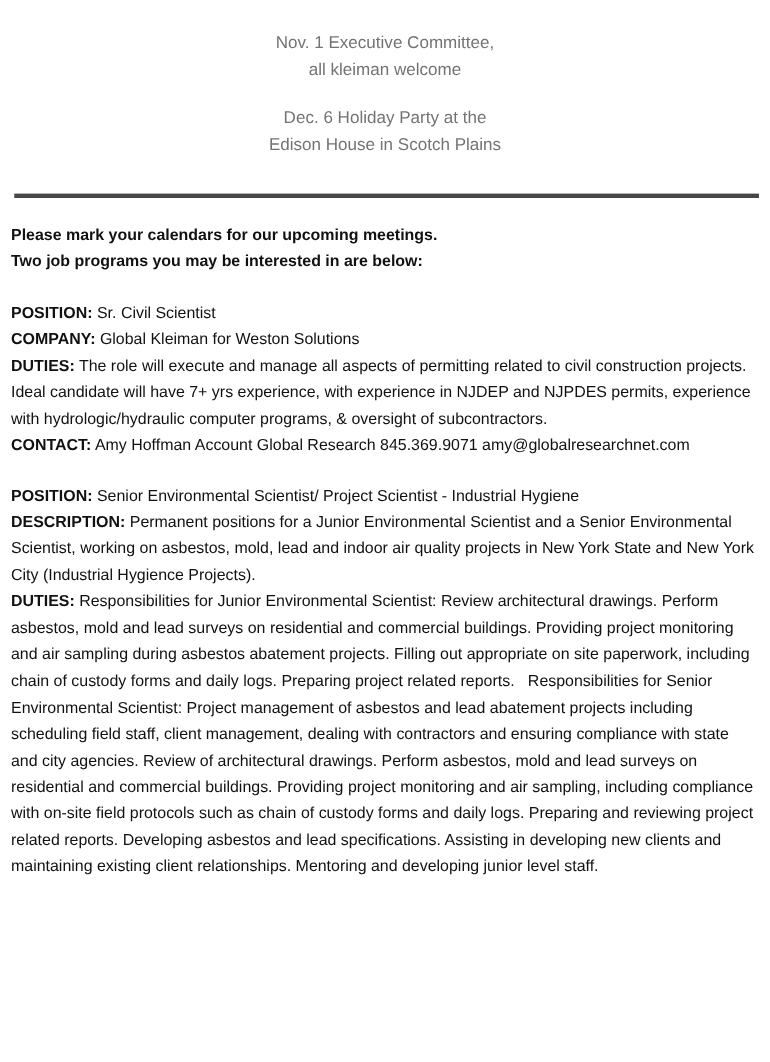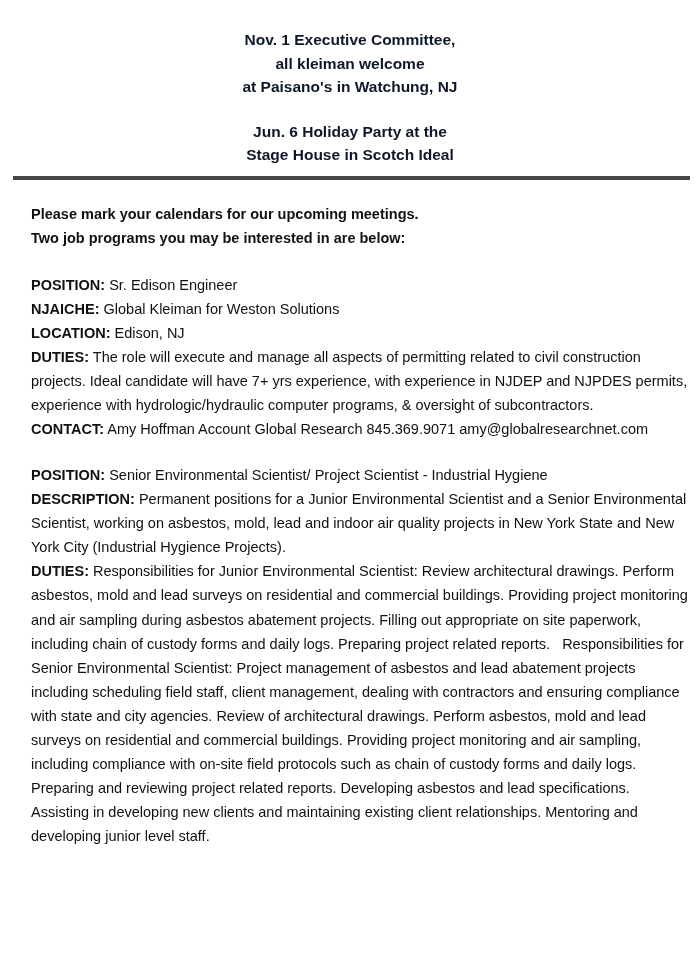--- a/index.html
+++ b/index.html
@@ -53,44 +53,44 @@
 
   .announce-col {
     flex: 1;
     text-align: center;
     padding-top: 14px;
     box-sizing: border-box;
   }
 
   .announce-block {
     font-size: 15.5px;
-    font-weight: bold;
+    font-weight: normal;
     line-height: 1.52;
-    color: #0f172a;
+    color: #737373;
   }
 
   .announce-block.second {
     margin-top: 21px;
   }
 
   .announce-line {
     display: block;
     white-space: nowrap;
   }
 
   
   .divider {
     margin: 0 10px 0 13px;
     height: 4px;
     background: #474747;
   }
 
   
   .body-area {
-    padding: 22px 12px 0 31px;
+    padding: 22px 12px 0 10px;
     box-sizing: border-box;
   }
 
   .intro {
     font-size: 14.5px;
     font-weight: bold;
     line-height: 1.68;
     color: #111111;
     margin-bottom: 22px;
   }
@@ -132,56 +132,51 @@
 <div class="page">
 
   <div class="masthead">
 
 
     <div class="announce-col">
 
       <div class="announce-block">
         <span class="announce-line">Nov. 1 Executive Committee,</span>
         <span class="announce-line">all kleiman welcome</span>
-        <span class="announce-line">at Paisano's in Watchung, NJ</span>
       </div>
 
       <div class="announce-block second">
-        <span class="announce-line">Jun. 6 Holiday Party at the</span>
-        <span class="announce-line">Stage House in Scotch Ideal</span>
+        <span class="announce-line">Dec. 6 Holiday Party at the</span>
+        <span class="announce-line">Edison House in Scotch Plains</span>
       </div>
 
     </div>
   </div>
 
   <div class="divider"></div>
 
   <div class="body-area">
 
     <div class="intro">
       <span class="intro-line">Please mark your calendars for our upcoming meetings.</span>
       <span class="intro-line">Two job programs you may be interested in are below:</span>
     </div>
 
     <div class="posting">
 
       <p class="field">
         <span class="field-label">POSITION:</span>
-        <span class="field-value">Sr. Edison Engineer</span>
-      </p>
-
-      <p class="field">
-        <span class="field-label">NJAICHE:</span>
+        <span class="field-value">Sr. Civil Scientist</span>
+      </p>
+
+      <p class="field">
+        <span class="field-label">COMPANY:</span>
         <span class="field-value">Global Kleiman for Weston Solutions</span>
       </p>
 
-      <p class="field">
-        <span class="field-label">LOCATION:</span>
-        <span class="field-value">Edison, NJ</span>
-      </p>
 
       <p class="field">
         <span class="field-label">DUTIES:</span>
         <span class="field-value">The role will execute and manage all aspects of permitting related to civil construction projects. Ideal candidate will have 7+ yrs experience, with experience in NJDEP and NJPDES permits, experience with hydrologic/hydraulic computer programs, &amp; oversight of subcontractors.</span>
       </p>
 
       <p class="field">
         <span class="field-label">CONTACT:</span>
         <span class="field-value">Amy Hoffman Account Global Research 845.369.9071 amy@globalresearchnet.com</span>
       </p>

